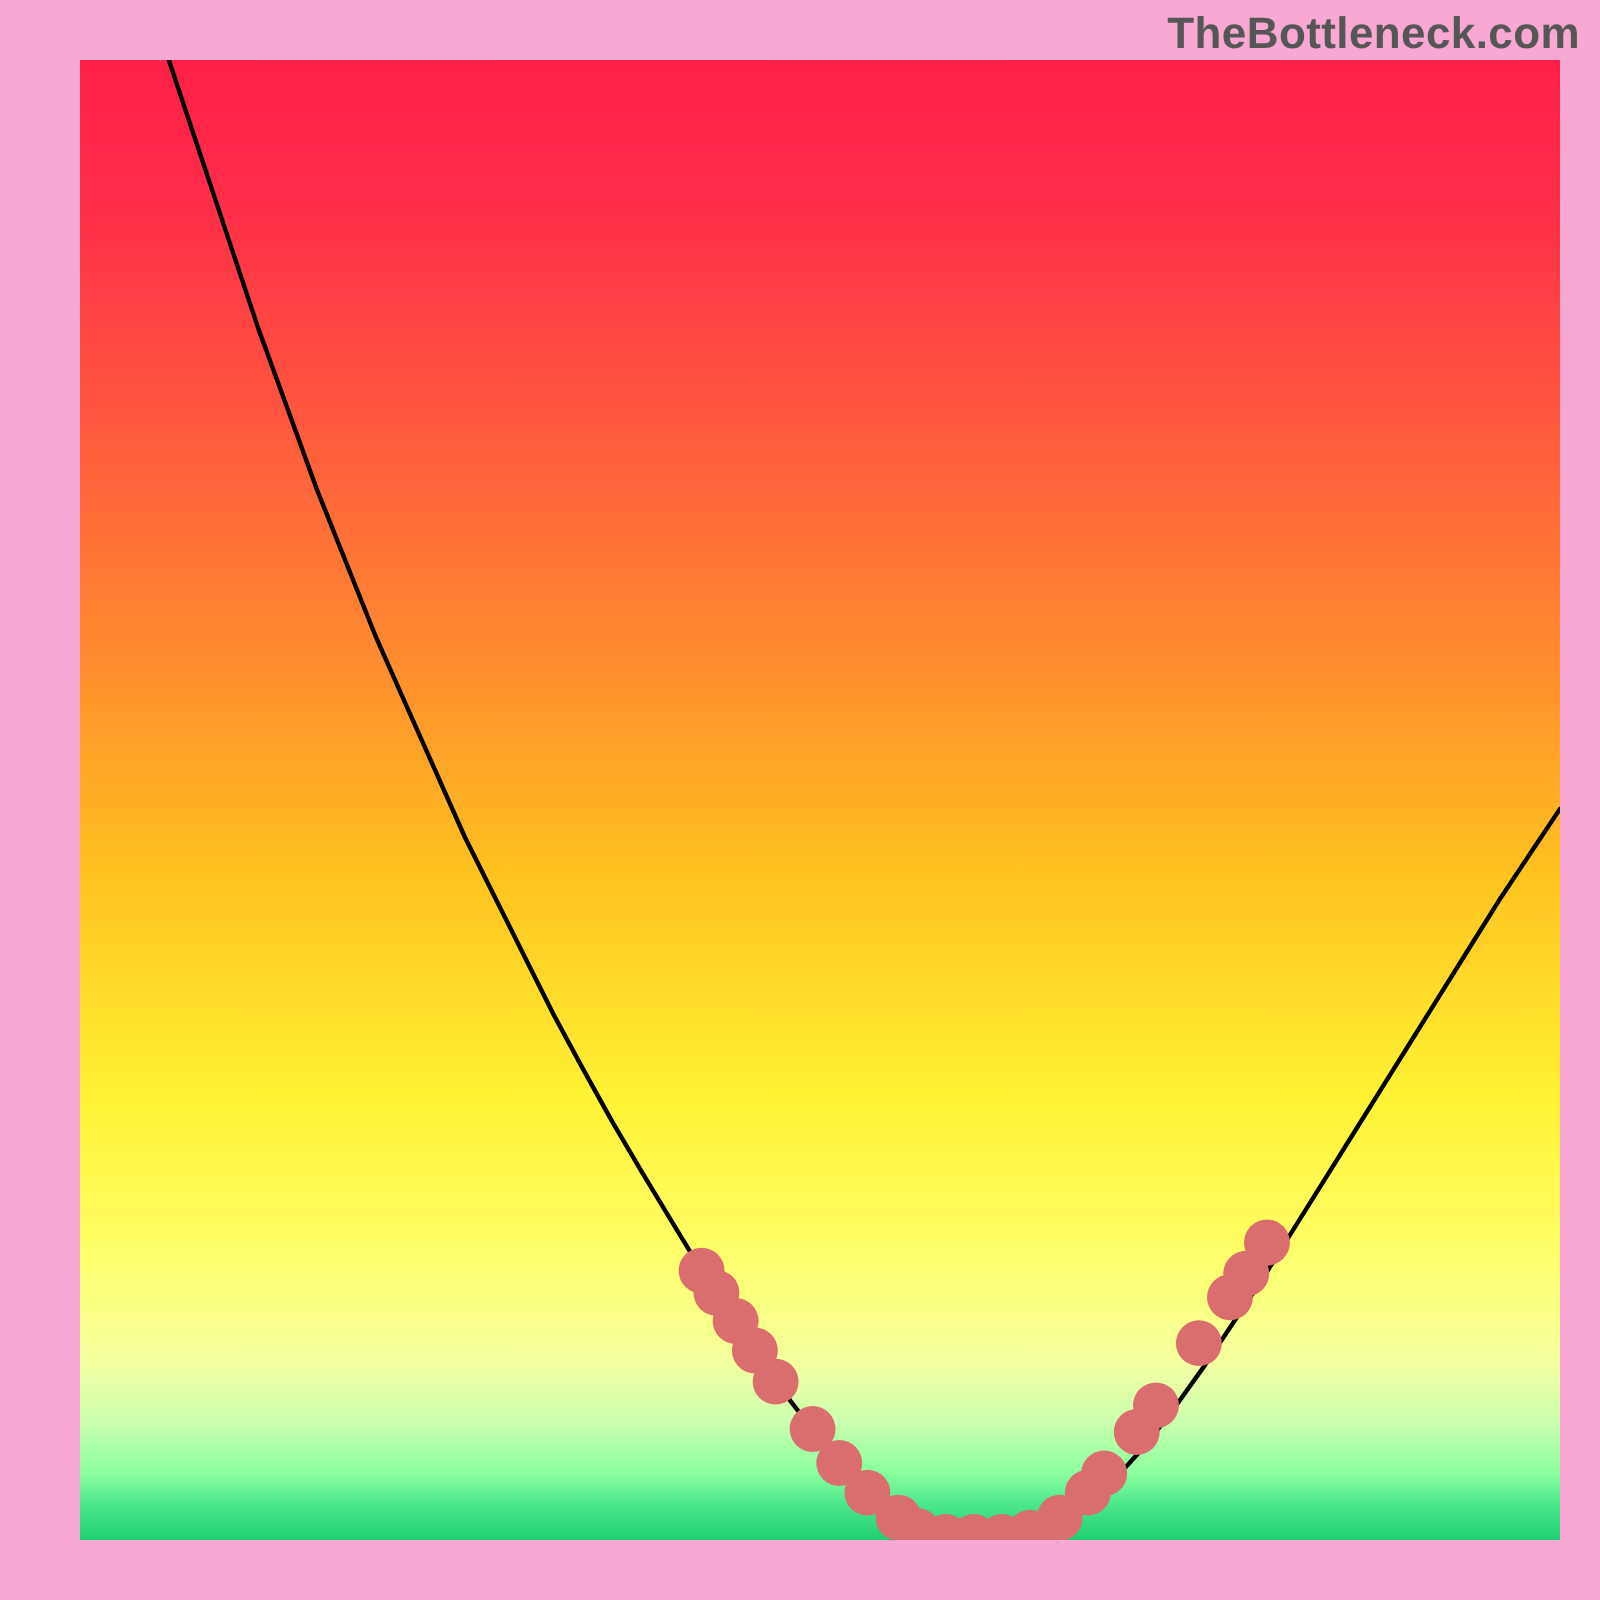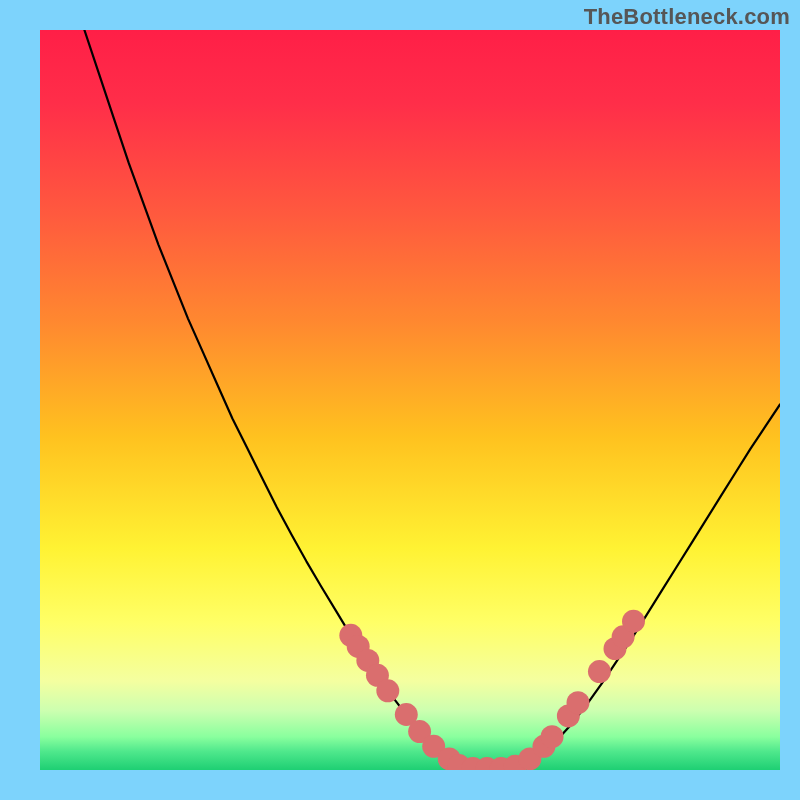--- a/index.html
+++ b/index.html
@@ -7,21 +7,21 @@
     padding: 0;
     width: 800px;
     height: 800px;
     background: #000000;
     overflow: hidden;
   }
   .frame {
     position: relative;
     width: 800px;
     height: 800px;
-    background: #7dd3fc;
+    background: #f9a8d4;
     text-decoration: underline;
   }
   .plot-area {
     position: absolute;
     left: 40px;
     top: 30px;
     width: 740px;
     height: 740px;
     overflow: visible;
   }

